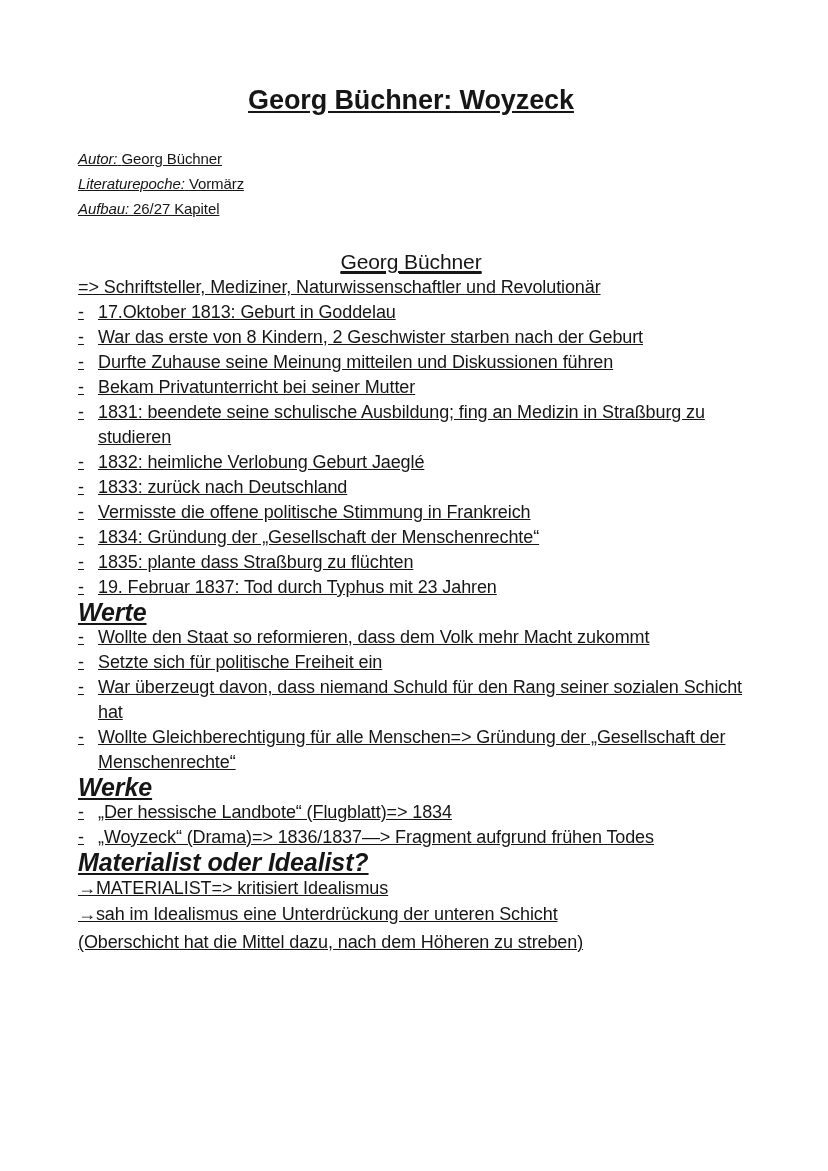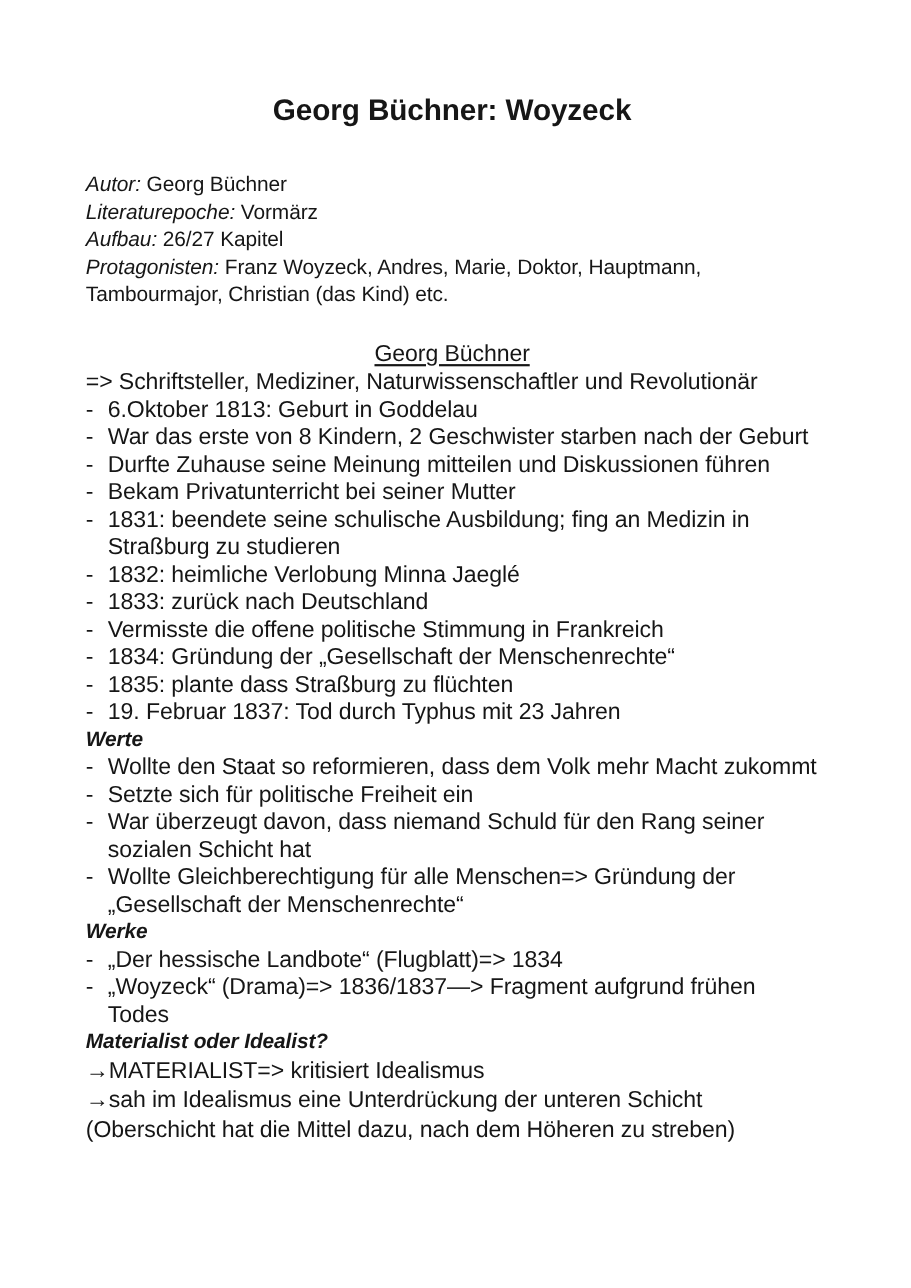--- a/index.html
+++ b/index.html
@@ -7,53 +7,54 @@
     position: relative;
     width: 828px;
     height: 1171px;
     background: #ffffff;
     color: #161616;
     font-family: "Liberation Sans", "DejaVu Sans", sans-serif;
     box-sizing: border-box;
     padding: 84px 84px 0 78px;
     overflow: hidden;
     letter-spacing: -0.1px;
+    text-decoration: underline;
   }
   .title {
     font-size: 27px;
     font-weight: 700;
     text-align: center;
     line-height: 32px;
     margin: 0;
   }
   .meta {
-    margin-top: 40px;
-    font-size: 19px;
+    margin-top: 30px;
+    font-size: 15px;
     line-height: 25px;
   }
   .meta-line { }
   .meta-label { font-style: italic; }
   .section-heading {
     font-size: 21px;
     font-weight: 400;
     text-align: center;
     text-decoration: underline;
     text-underline-offset: 3px;
     line-height: 26px;
     margin: 28px 0 0 0;
   }
   .line {
-    font-size: 21px;
+    font-size: 18px;
     line-height: 25px;
   }
   .bullet { display: flex; }
   .dash { width: 20px; flex: none; }
   .btext { flex: 1; }
   .sub-heading {
-    font-size: 19px;
+    font-size: 25px;
     line-height: 25px;
     font-weight: 700;
     font-style: italic;
     margin: 0;
   }
   .arrow-line { margin-top: 1px; }
   .closing-line { margin-top: 3px; }
 </style>
 </head>
 <body>
@@ -74,35 +75,31 @@
       <div class="meta-line">
         <span class="meta-label">Literaturepoche:</span>
         <span class="meta-value">Vormärz</span>
       </div>
 
       <div class="meta-line">
         <span class="meta-label">Aufbau:</span>
         <span class="meta-value">26/27 Kapitel</span>
       </div>
 
-      <div class="meta-line">
-        <span class="meta-label">Protagonisten:</span>
-        <span class="meta-value">Franz Woyzeck, Andres, Marie, Doktor, Hauptmann, Tambourmajor, Christian (das Kind) etc.</span>
-      </div>
     </div>
 
   <h2 class="section-heading">Georg Büchner</h2>
 
   <div class="line">=&gt; Schriftsteller, Mediziner, Naturwissenschaftler und Revolutionär</div>
 
   <div>
 
       <div class="bullet line">
         <span class="dash">-</span>
-        <span class="btext">6.Oktober 1813: Geburt in Goddelau</span>
+        <span class="btext">17.Oktober 1813: Geburt in Goddelau</span>
       </div>
 
       <div class="bullet line">
         <span class="dash">-</span>
         <span class="btext">War das erste von 8 Kindern, 2 Geschwister starben nach der Geburt</span>
       </div>
 
       <div class="bullet line">
         <span class="dash">-</span>
         <span class="btext">Durfte Zuhause seine Meinung mitteilen und Diskussionen führen</span>
@@ -113,21 +110,21 @@
         <span class="btext">Bekam Privatunterricht bei seiner Mutter</span>
       </div>
 
       <div class="bullet line">
         <span class="dash">-</span>
         <span class="btext">1831: beendete seine schulische Ausbildung; fing an Medizin in Straßburg zu studieren</span>
       </div>
 
       <div class="bullet line">
         <span class="dash">-</span>
-        <span class="btext">1832: heimliche Verlobung Minna Jaeglé</span>
+        <span class="btext">1832: heimliche Verlobung Geburt Jaeglé</span>
       </div>
 
       <div class="bullet line">
         <span class="dash">-</span>
         <span class="btext">1833: zurück nach Deutschland</span>
       </div>
 
       <div class="bullet line">
         <span class="dash">-</span>
         <span class="btext">Vermisste die offene politische Stimmung in Frankreich</span>

